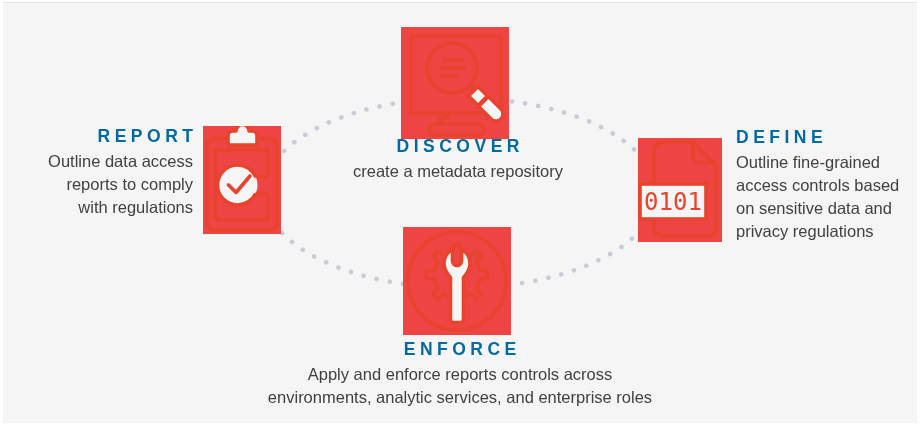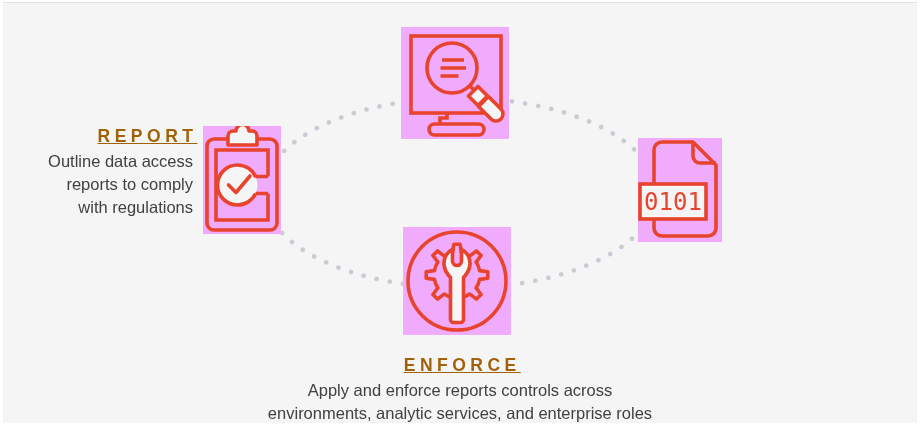--- a/index.html
+++ b/index.html
@@ -1,22 +1,22 @@
 <!DOCTYPE html>
 <html><head>
 <meta charset="utf-8">
 <style>
   html,body{margin:0;padding:0;background:#ffffff;font-family:"Liberation Sans",sans-serif;}
   .canvas{position:relative;width:920px;height:426px;background:#ffffff;overflow:hidden;}
   .panel{position:absolute;left:3px;top:2px;right:3px;bottom:3px;background:#F5F5F6;border-top:1px solid #E2E2E5;z-index:0;}
   .cycle-svg{position:absolute;left:0;top:0;z-index:1;}
-  .icon{position:absolute;z-index:2;background:#f0abfc;}
+  .icon{position:absolute;z-index:2;background:#ef4444;}
   .icon svg{display:block;}
   .stage-text{position:absolute;z-index:2;}
-  .stage-title{font-weight:bold;font-size:17.5px;letter-spacing:4.5px;color:#a16207;line-height:1.05;margin:0 0 5px 0;text-decoration:underline;}
+  .stage-title{font-weight:bold;font-size:17.5px;letter-spacing:4.5px;color:#0369a1;line-height:1.05;margin:0 0 5px 0;}
   .stage-line{font-size:16.5px;line-height:23px;color:#414043;white-space:nowrap;}
   .align-right{text-align:right;}
   .align-right .stage-title{margin-right:-4.5px;}
   .align-center{text-align:center;}
   .align-center .stage-title{padding-left:4.5px;}
   .align-left{text-align:left;}
   .stroke{fill:none;stroke:#E8432C;stroke-width:3.6;}
   .stroke-bg{fill:#F5F5F6;stroke:#E8432C;stroke-width:3.6;}
   .file-digits{fill:#E8432C;font-family:"DejaVu Sans Mono",monospace;font-size:24px;}
 </style>
@@ -76,24 +76,33 @@
       <rect class="stroke" x="4" y="13" width="70" height="91" rx="7" stroke-width="3.8"></rect>
       <path class="stroke-bg" stroke-linejoin="round" d="M25,19 V10 a5,5 0 0 1 5,-5 h3 a6.5,6.5 0 0 1 13,0 h3 a5,5 0 0 1 5,5 v9 Z" stroke-width="3.4"></path>
       <path class="stroke" d="M65,67.5 V94 H13 V24 H65 V50.5" stroke-width="3.4"></path>
       <circle class="stroke-bg" cx="34.5" cy="59" r="20" stroke-width="3.4" stroke-dasharray="0 8.7 108.26 8.7"></circle>
       <path class="stroke" d="M52.6,50.5 H65 M52.6,67.5 H65" stroke-width="3.4"></path>
       <path class="stroke" stroke-linecap="round" stroke-linejoin="round" d="M25.5,59 L33,66.5 L47,50" stroke-width="3.8"></path>
     </svg>
   </div>
 
   <div class="stage-text align-center" style="left:308px;top:137px;width:300px;">
+    <div class="stage-title">DISCOVER</div>
+    <div class="stage-line">create a metadata repository</div>
   </div>
 
+  <div class="stage-text align-left" style="left:736px;top:128px;width:175px;">
+    <div class="stage-title">DEFINE</div>
+    <div class="stage-line">Outline fine-grained</div>
+    <div class="stage-line">access controls based</div>
+    <div class="stage-line">on sensitive data and</div>
+    <div class="stage-line">privacy regulations</div>
+  </div>
 
-  <div class="stage-text align-center" style="left:230px;top:356px;width:460px;">
+  <div class="stage-text align-center" style="left:230px;top:340px;width:460px;">
     <div class="stage-title">ENFORCE</div>
     <div class="stage-line">Apply and enforce reports controls across</div>
     <div class="stage-line">environments, analytic services, and enterprise roles</div>
   </div>
 
   <div class="stage-text align-right" style="left:8px;top:127px;width:185px;">
     <div class="stage-title">REPORT</div>
     <div class="stage-line">Outline data access</div>
     <div class="stage-line">reports to comply</div>
     <div class="stage-line">with regulations</div>

